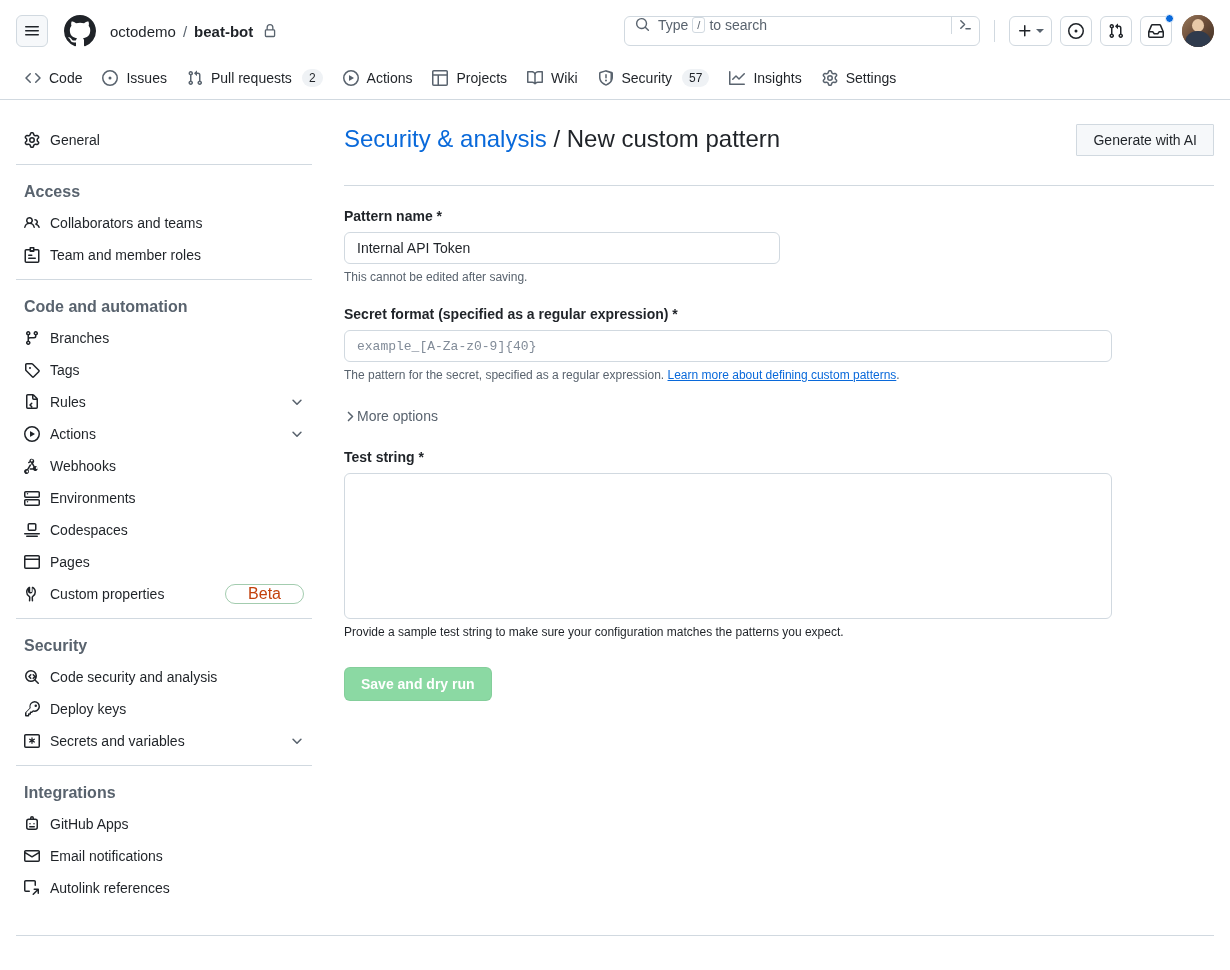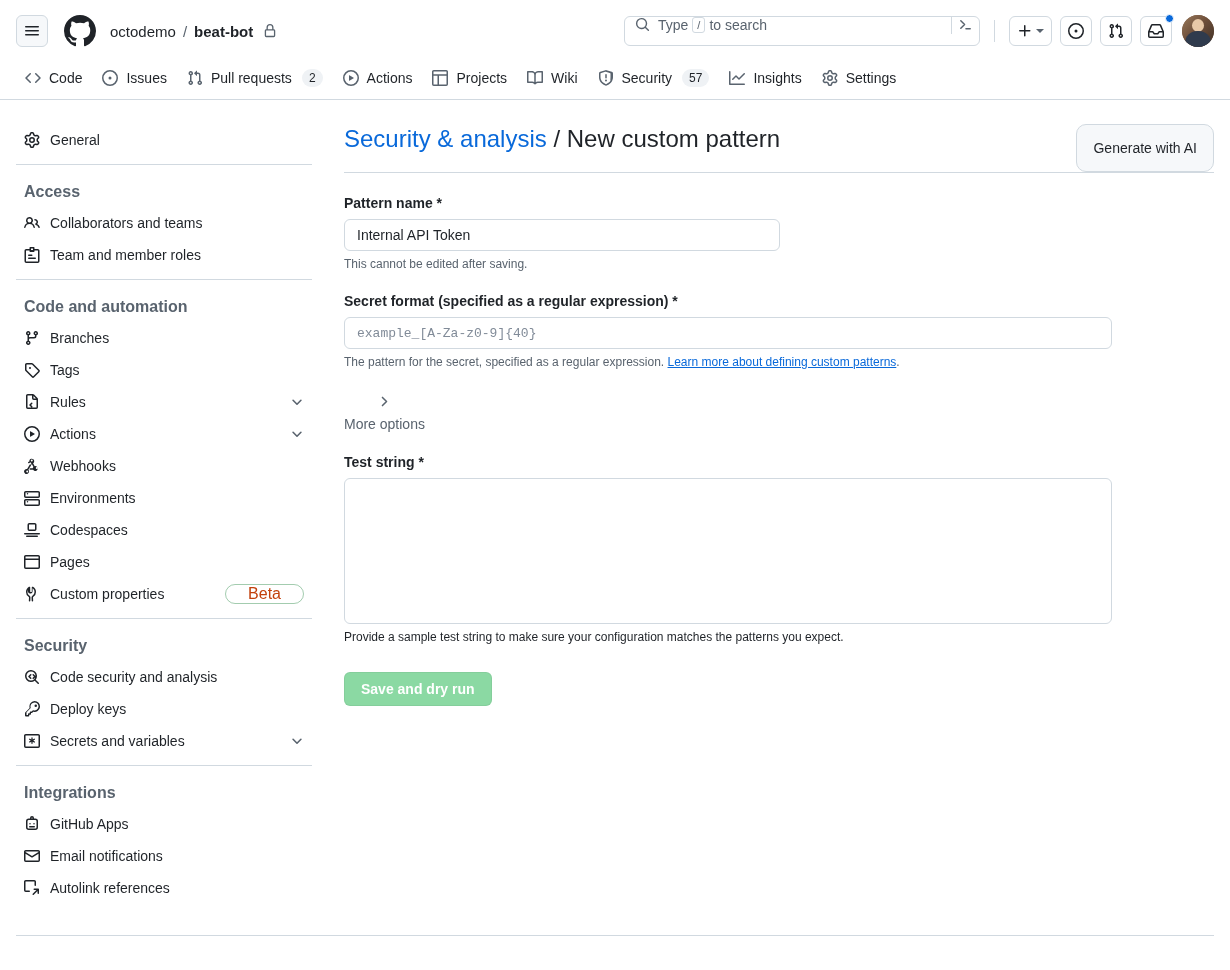--- a/index.html
+++ b/index.html
@@ -201,39 +201,39 @@
     padding: 0 22px;
     border-radius: 20px;
     flex: 0 0 auto;
   }
 
   
   .main-head {
     display: flex;
     align-items: flex-start;
     justify-content: space-between;
-    padding-bottom: 0;
+    padding-bottom: 29px;
     border-bottom: 1px solid #d1d9e0;
   }
   .page-title {
     font-size: 24px;
     font-weight: normal;
     line-height: 1.25;
     margin: 0;
   }
   .title-link { color: #0969da; cursor: pointer; }
   .title-sep { color: #1f2328; }
   .btn-default {
     border: 1px solid #d1d9e0;
     background: #f6f8fa;
-    border-radius: 10px;
+    border-radius: 1px;
     font-size: 14px;
     color: #1f2328;
     padding: 5px 16px;
-    height: 48px;
+    height: 32px;
     cursor: pointer;
     white-space: nowrap;
     font-family: inherit;
   }
 
   .field-block { margin-top: 22px; }
   .field-label {
     font-size: 14px;
     font-weight: bold;
     color: #1f2328;
@@ -271,26 +271,24 @@
     font-size: 12px;
     color: #59636e;
     margin-top: 6px;
   }
   .hint-dark { font-size: 12px; color: #1f2328; margin-top: 6px; }
   .hint-link { color: #0969da; text-decoration: underline; cursor: pointer; }
 
   .more-options {
     display: inline-flex;
     align-items: center;
-    gap: 8px;
     margin-top: 26px;
     font-size: 14px;
     color: #59636e;
     cursor: pointer;
-    flex-direction: column;
   }
   .chev-right { display: flex; align-items: center; }
 
   .test-area {
     width: 768px;
     height: 146px;
     border: 1px solid #d1d9e0;
     border-radius: 6px;
     padding: 8px 12px;
     font-size: 14px;

